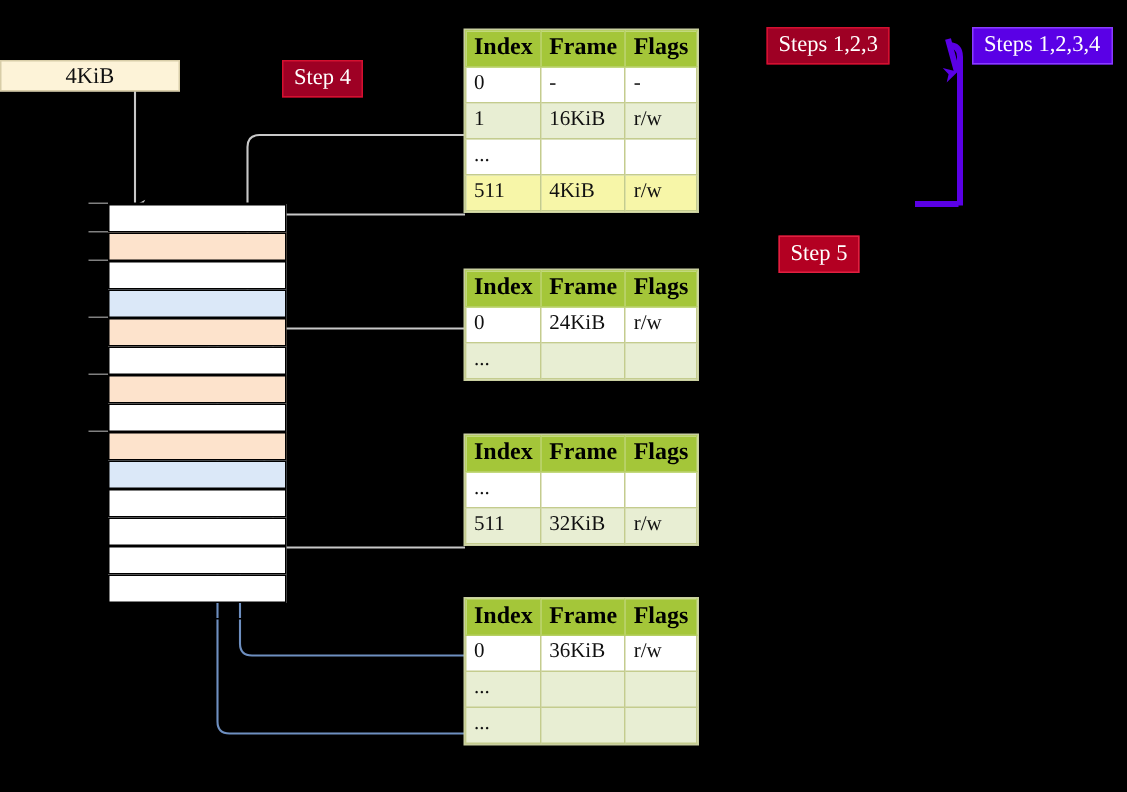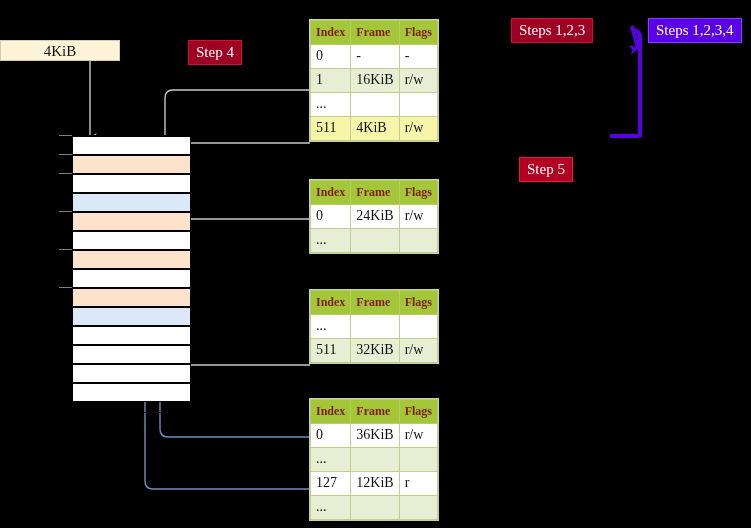--- a/index.html
+++ b/index.html
@@ -104,24 +104,24 @@
     font-size: 14px;
     line-height: 18px;
     color: #101010;
     text-align: left;
     box-sizing: border-box;
     font-weight: normal;
     white-space: nowrap;
   }
   .pt th {
     background: #a4c639;
-    color: #7f1d1d;
+    color: #000000;
     font-weight: bold;
     border-color: #b6cf63;
-    font-size: 12px;
+    font-size: 16px;
   }
   .pt tr.alt td { background: #e8eed3; }
   .pt tr td.hl  { background: #f7f6a8; }
   .col-index { width: 56px; }
   .col-frame { width: 58px; }
   .col-flags { width: 55px; }
 
   
   #wires {
     position: absolute;
@@ -292,25 +292,20 @@
           <tr>
             <td class="col-index">0</td>
             <td class="col-frame">36KiB</td>
             <td class="col-flags">r/w</td>
           </tr>
           <tr class="alt">
             <td class="col-index">...</td>
             <td class="col-frame"></td>
             <td class="col-flags"></td>
           </tr>
-          <tr>
-            <td class="col-index">127</td>
-            <td class="col-frame">12KiB</td>
-            <td class="col-flags">r</td>
-          </tr>
           <tr class="alt">
             <td class="col-index">...</td>
             <td class="col-frame"></td>
             <td class="col-flags"></td>
           </tr>
         </tbody>
       </table>
   </div>
 
   <div id="badges">

